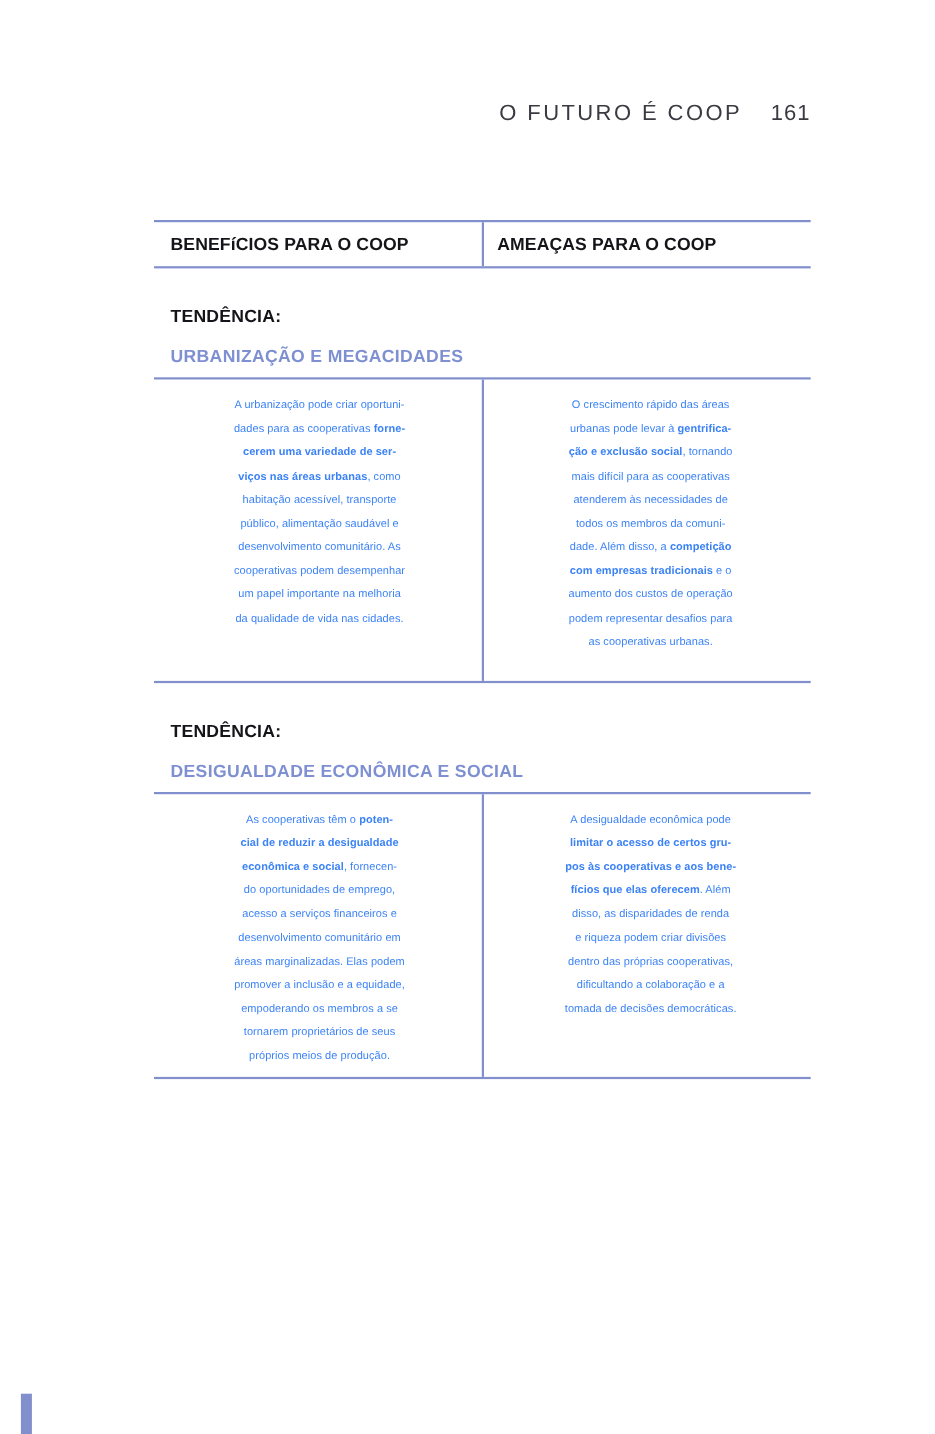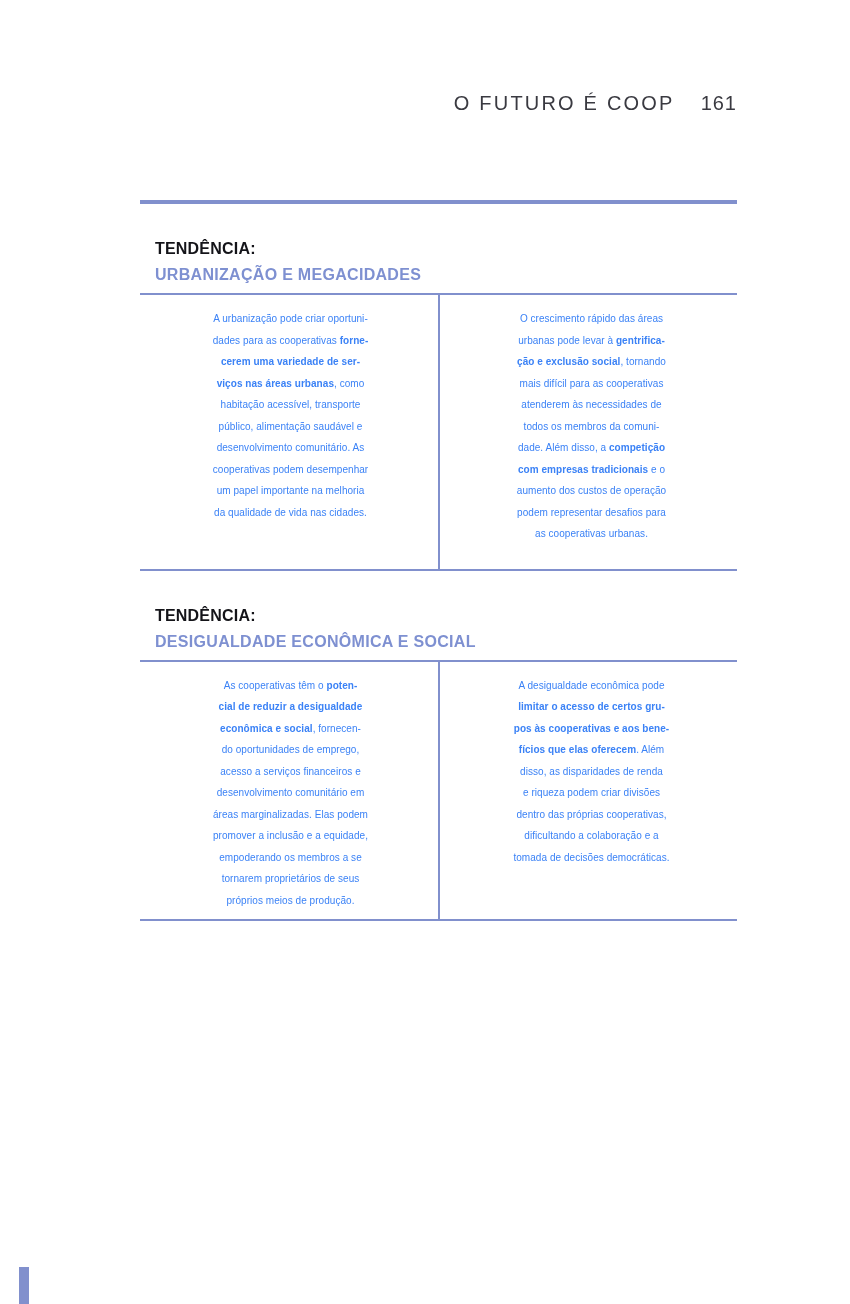--- a/index.html
+++ b/index.html
@@ -73,21 +73,21 @@
     padding: 13px 15px 9px 15px;
   }
   .trend-label {
     font-size: 16px;
     font-weight: 700;
     color: #141419;
     letter-spacing: 0.2px;
     margin-top: 23px;
   }
   .trend-title {
-    margin-top: 8px;
+    margin-top: 18px;
     font-size: 16px;
     font-weight: 700;
     color: #7e90d1;
     letter-spacing: 0.3px;
   }
 
   .trow .cell-l { padding: 13px 12px 8px 15px; }
   .trow .cell-r { padding: 13px 6px 24px 12px; }
   .body-text {
     font-size: 10px;
@@ -113,20 +113,28 @@
 
 <div class="running-header">
   <span>O FUTURO É COOP</span>
   <span class="pagenum">161</span>
 </div>
 
 <div class="coop-table">
 
   <div class="rule"></div>
 
+  <div class="thead">
+    <div class="cell-l">
+      <div class="col-header">BENEFíCIOS PARA O COOP</div>
+    </div>
+    <div class="cell-r">
+      <div class="col-header">AMEAÇAS PARA O COOP</div>
+    </div>
+  </div>
 
   <div class="rule"></div>
 
   <div class="trend-band">
     <div class="trend-label">TENDÊNCIA:</div>
     <div class="trend-title">URBANIZAÇÃO E MEGACIDADES</div>
   </div>
 
   <div class="rule"></div>
 

